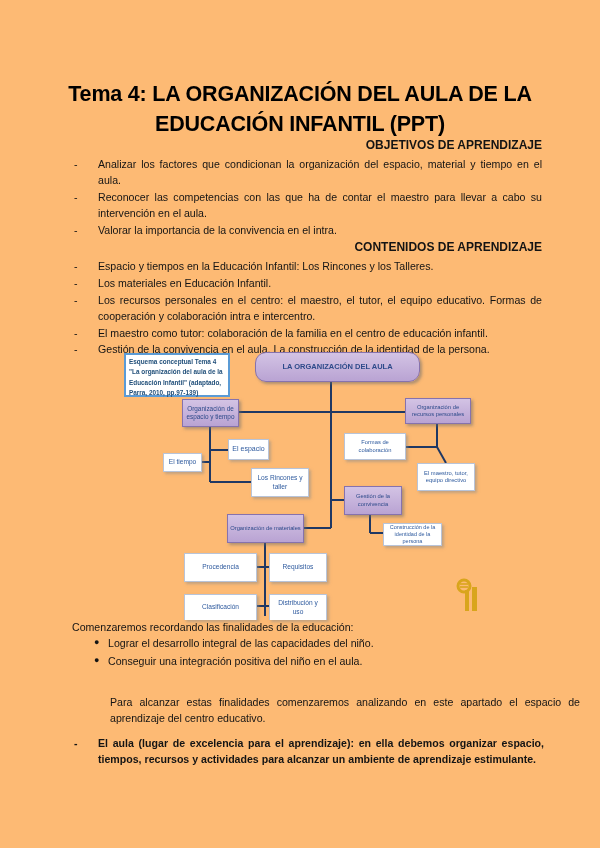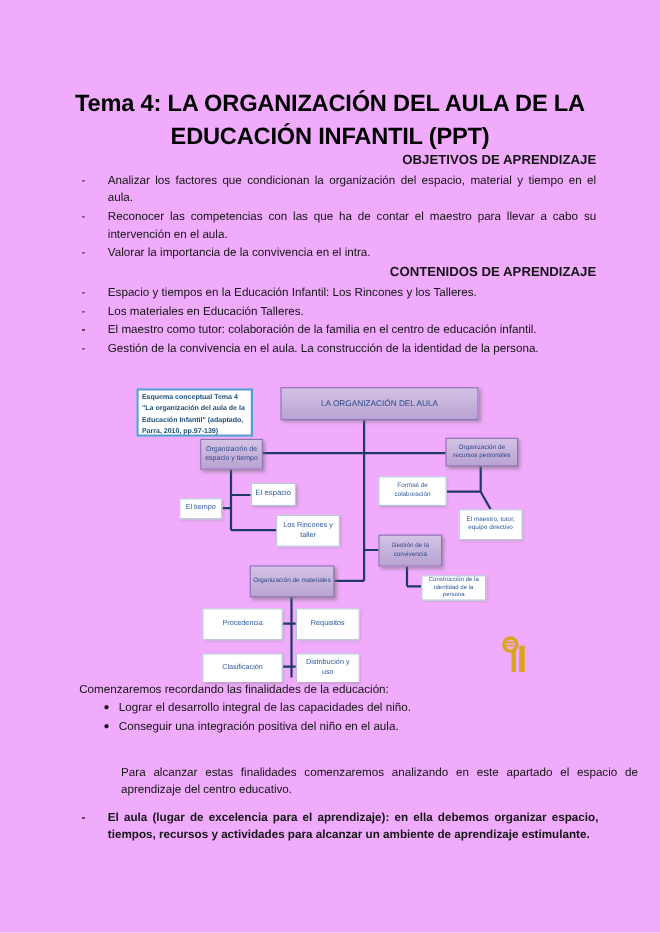--- a/index.html
+++ b/index.html
@@ -1,17 +1,17 @@
 <!DOCTYPE html>
 <html><head>
 <meta charset="utf-8">
 <style>
   html,body{margin:0;padding:0;background:#fff;}
   .page{
-    position:relative;width:600px;height:848px;background:#f0abfc;
+    position:relative;width:600px;height:848px;background:#fdba74;
     font-family:"Liberation Sans",sans-serif;color:#141414;overflow:hidden;
   }
   .title{
     position:absolute;top:66px;left:40px;width:520px;text-align:center;
     font-size:21.5px;font-weight:800;letter-spacing:-0.2px;line-height:1.38;
     color:#000;font-family:"Liberation Sans",sans-serif;
   }
   .block{position:absolute;left:72px;width:470px;font-size:10.6px;line-height:1.5;}
   .bhead{font-weight:bold;font-size:12px;margin-bottom:3px;text-align:right;}
   .ditem{position:relative;padding-left:26px;text-align:justify;margin-bottom:1px;}
@@ -73,24 +73,25 @@
   </div>
 
   <div class="block" style="top:238px;">
     <div class="bhead">CONTENIDOS DE APRENDIZAJE</div>
     <div class="ditem">
       <span class="dash">-</span>
       <span>Espacio y tiempos en la Educación Infantil: Los Rincones y los Talleres.</span>
     </div>
     <div class="ditem">
       <span class="dash">-</span>
-      <span>Los materiales en Educación Talleres.</span>
+      <span>Los materiales en Educación Infantil.</span>
     </div>
     <div class="ditem">
       <span class="dash">-</span>
+      <span>Los recursos personales en el centro: el maestro, el tutor, el equipo educativo. Formas de cooperación y colaboración intra e intercentro.</span>
     </div>
     <div class="ditem">
       <span class="dash">-</span>
       <span>El maestro como tutor: colaboración de la familia en el centro de educación infantil.</span>
     </div>
     <div class="ditem">
       <span class="dash">-</span>
       <span>Gestión de la convivencia en el aula. La construcción de la identidad de la persona.</span>
     </div>
   </div>
@@ -112,21 +113,21 @@
         <path d="M370 165 V183"></path>
         <path d="M370 183 H383"></path>
         <path d="M265 193 V266"></path>
         <path d="M257 217 H269"></path>
         <path d="M257 256 H269"></path>
       </g>
     </svg>
 
     <div class="capbox" style="left:124px;top:3px;width:106px;height:44px;">Esquema conceptual Tema 4 "La organización del aula de la Educación Infantil" (adaptado, Parra, 2010, pp.97-139)</div>
 
-    <div class="dnode purple" style="left:255px;top:2px;width:180px;height:30px;font-size:7.5px;font-weight:normal;">LA ORGANIZACIÓN DEL AULA</div>
+    <div class="dnode purple" style="left:255px;top:2px;width:165px;height:30px;font-size:7.5px;font-weight:bold;border-radius:11px;">LA ORGANIZACIÓN DEL AULA</div>
 
     <div class="dnode purple" style="left:182px;top:49px;width:57px;height:28px;font-size:6.4px;">Organización de espacio y tiempo</div>
 
     <div class="dnode purple" style="left:405px;top:48px;width:66px;height:26px;font-size:5.8px;">Organización de recursos personales</div>
 
     <div class="dnode white" style="left:228px;top:89px;width:41px;height:21px;font-size:7px;">El espacio</div>
 
     <div class="dnode white" style="left:163px;top:103px;width:39px;height:19px;font-size:6.6px;">El tiempo</div>
 
     <div class="dnode white" style="left:251px;top:118px;width:58px;height:29px;font-size:6.6px;">Los Rincones y taller</div>

